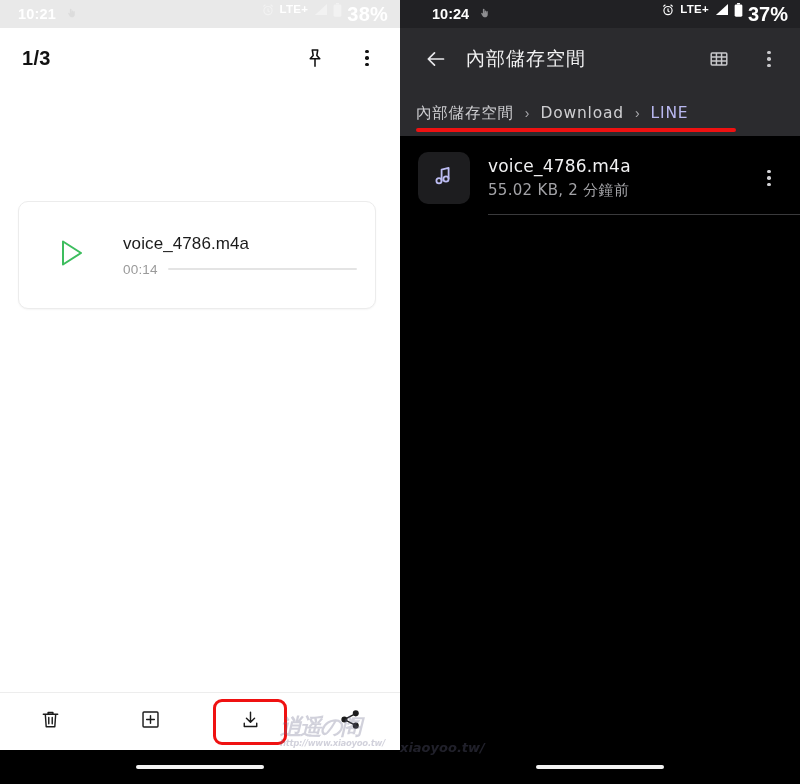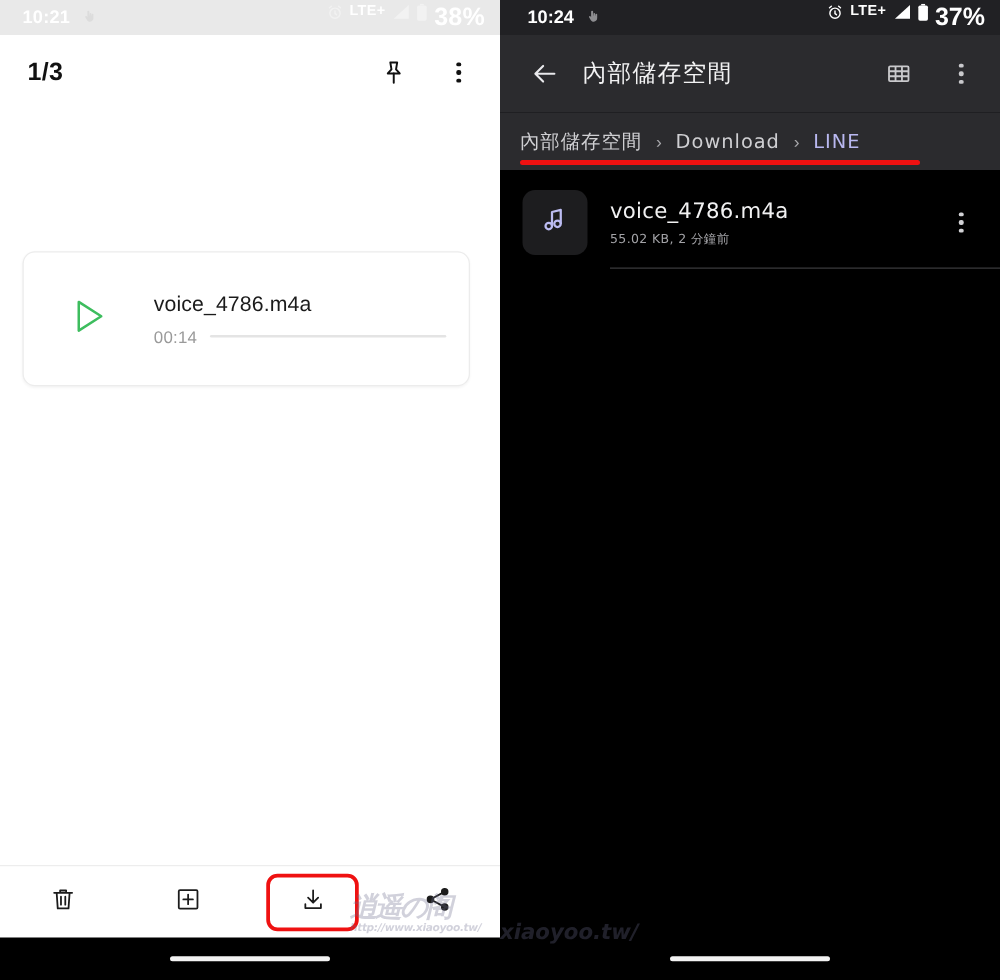--- a/index.html
+++ b/index.html
@@ -116,21 +116,21 @@
   
   .panel-right {
     position: relative;
     width: 400px; height: 784px;
     background: #000000;
     display: flex; flex-direction: column;
   }
   .statusbar-dark {
     height: 28px; background: #212124; flex: none;
     display: flex; align-items: center;
-    padding: 0 12px 0 22px;
+    padding: 0 12px 0 32px;
     color: #ffffff; font-size: 14px; font-weight: 600;
   }
   .appbar-dark {
     height: 62px; flex: none;
     background: #2b2b2e;
     display: flex; align-items: center;
     padding: 0 14px 0 16px;
   }
   .back-arrow { width: 40px; display: flex; align-items: center; justify-content: center; cursor: pointer; }
   .fm-title {
@@ -165,21 +165,21 @@
     background: #1d1d1f;
     display: flex; align-items: center; justify-content: center;
     flex: none;
   }
   .file-info { flex: 1; margin-left: 18px; min-width: 0; }
   .file-name {
     font-size: 17px; color: #f1f1f2; letter-spacing: .2px; margin-bottom: 5px;
     font-family: "DejaVu Sans", sans-serif;
   }
   .file-sub {
-    font-size: 10px; color: #a3a3a7; letter-spacing: .3px;
+    font-size: 15px; color: #a3a3a7; letter-spacing: .3px;
     font-family: "DejaVu Sans", sans-serif;
   }
   .file-menu { width: 34px; display: flex; align-items: center; justify-content: center; cursor: pointer; flex: none; }
   .row-divider { height: 1px; background: #3a3a3c; margin-left: 88px; }
 
   .navbar-dark2 {
     height: 34px; flex: none; background: #000;
     display: flex; align-items: center; justify-content: center;
   }
   .wm-right {
@@ -405,21 +405,21 @@
               <i></i>
               <i></i>
               <i></i>
             </span>
         </span>
       </div>
       <div class="row-divider"></div>
     </div>
 
     <div class="wm-right">
-      <span style="font-size:17px">xiaoyoo.tw/</span>
+      <span style="font-size:13px">xiaoyoo.tw/</span>
     </div>
 
     <div class="navbar-dark2">
       <span class="nav-pill"></span>
     </div>
   </div>
 
 </div>
 
 </body></html>

